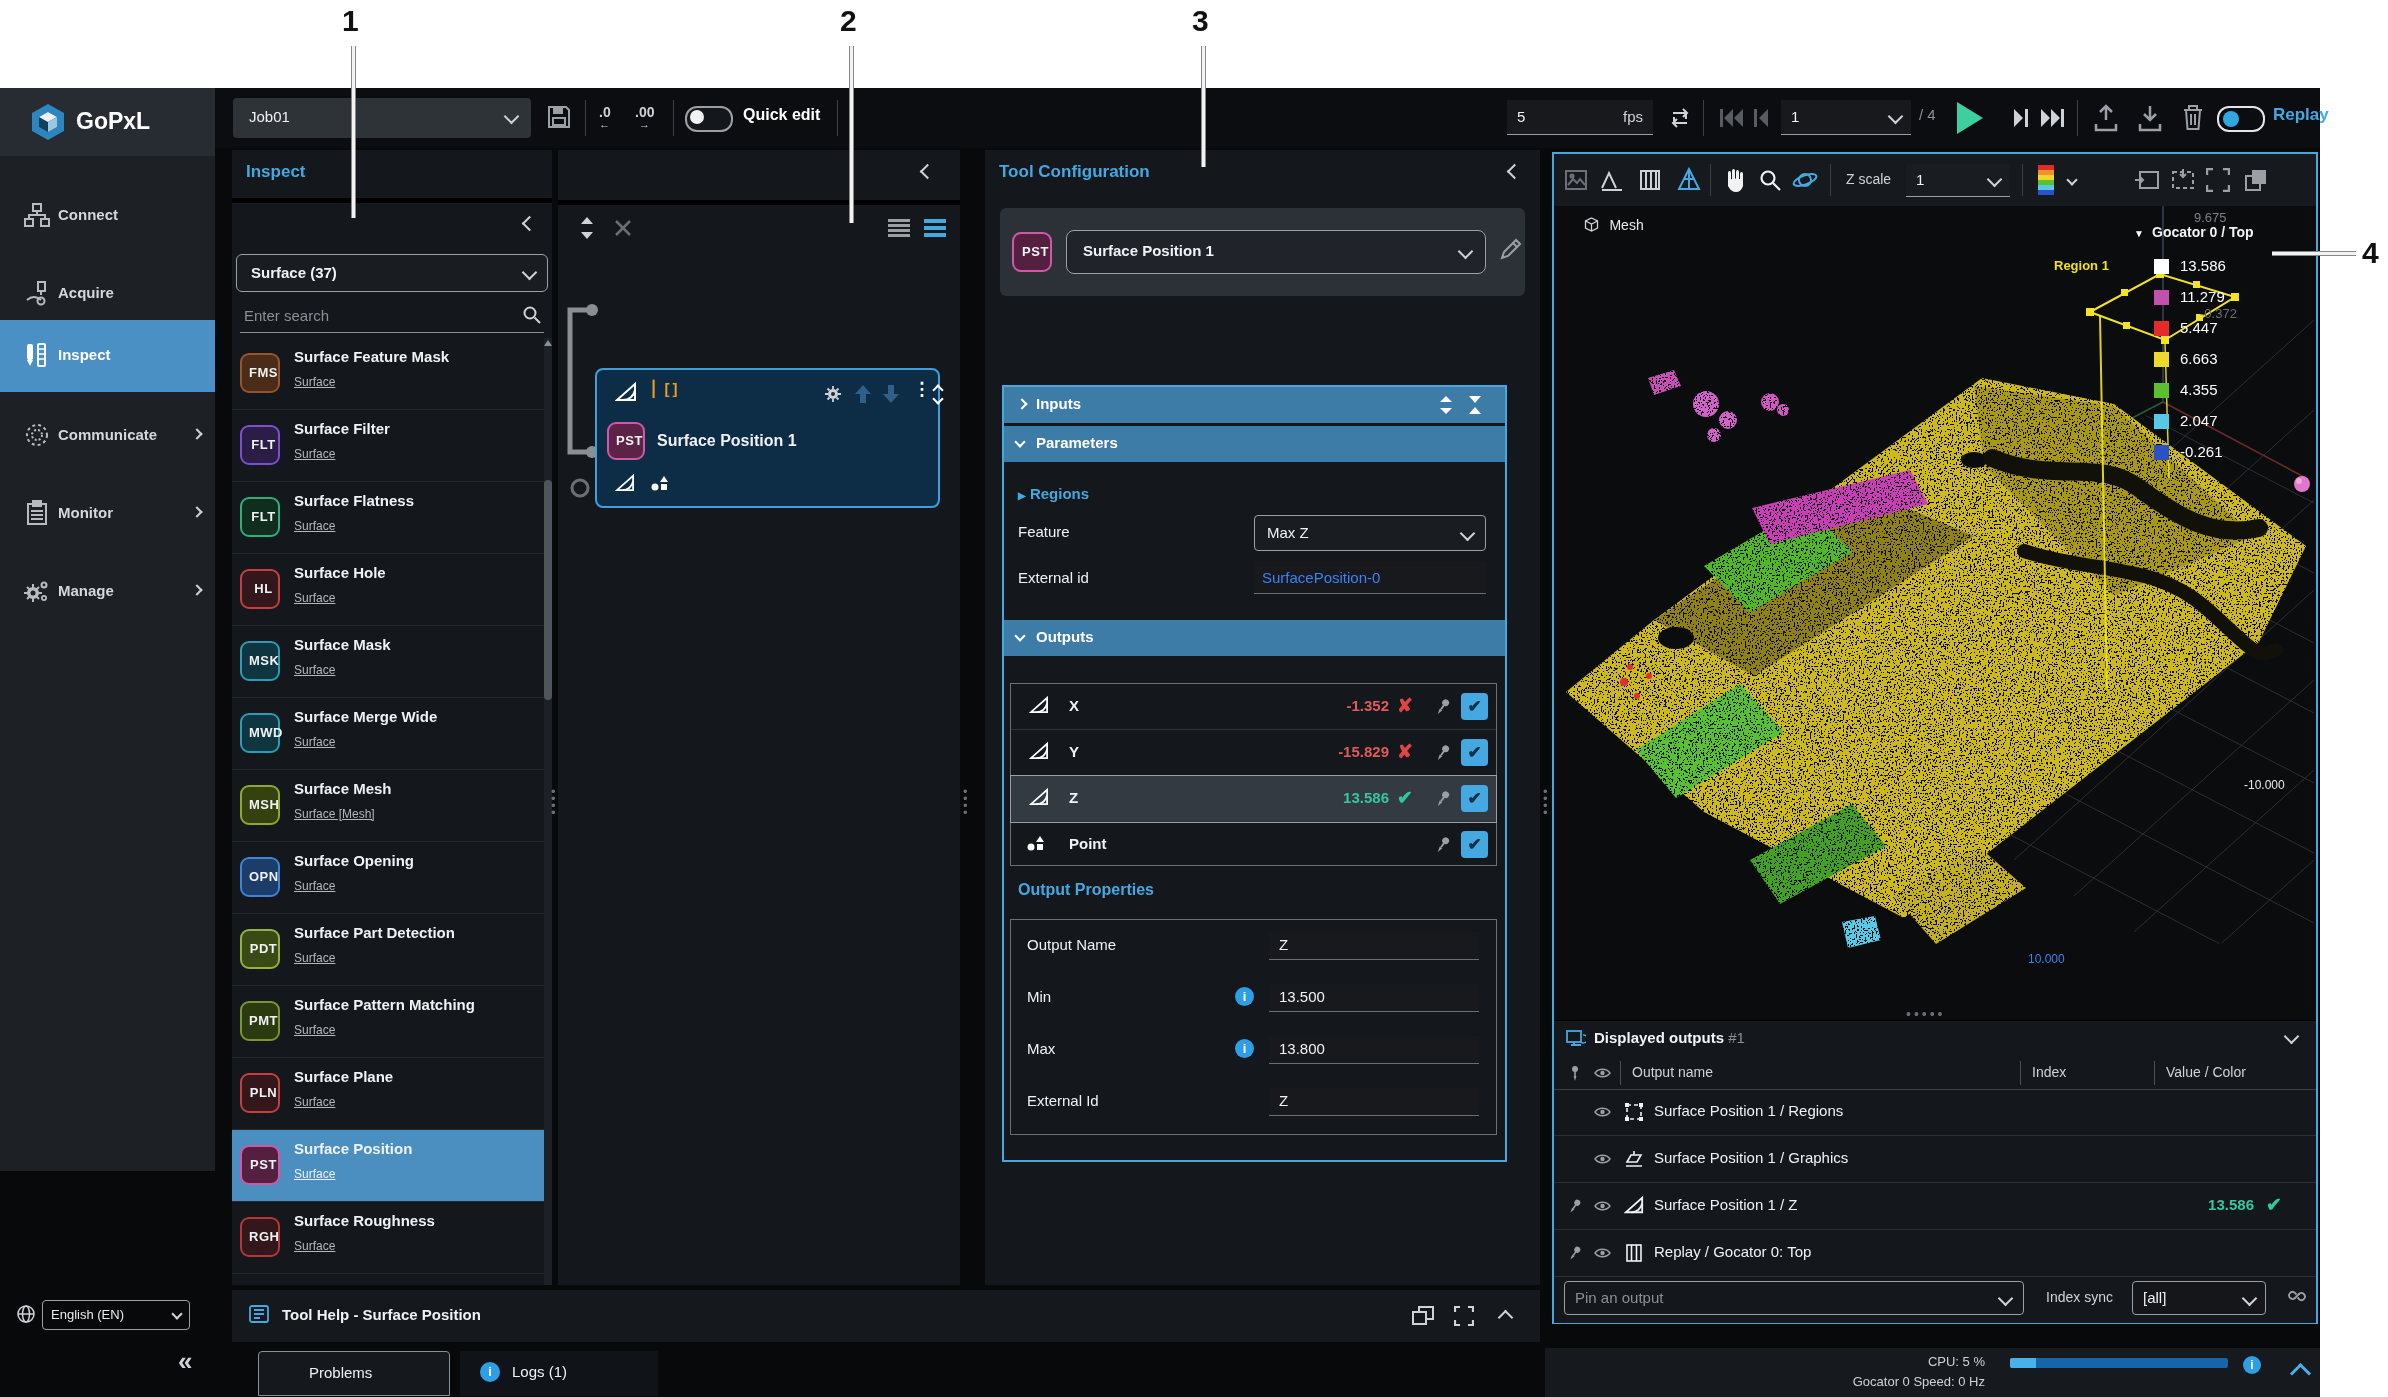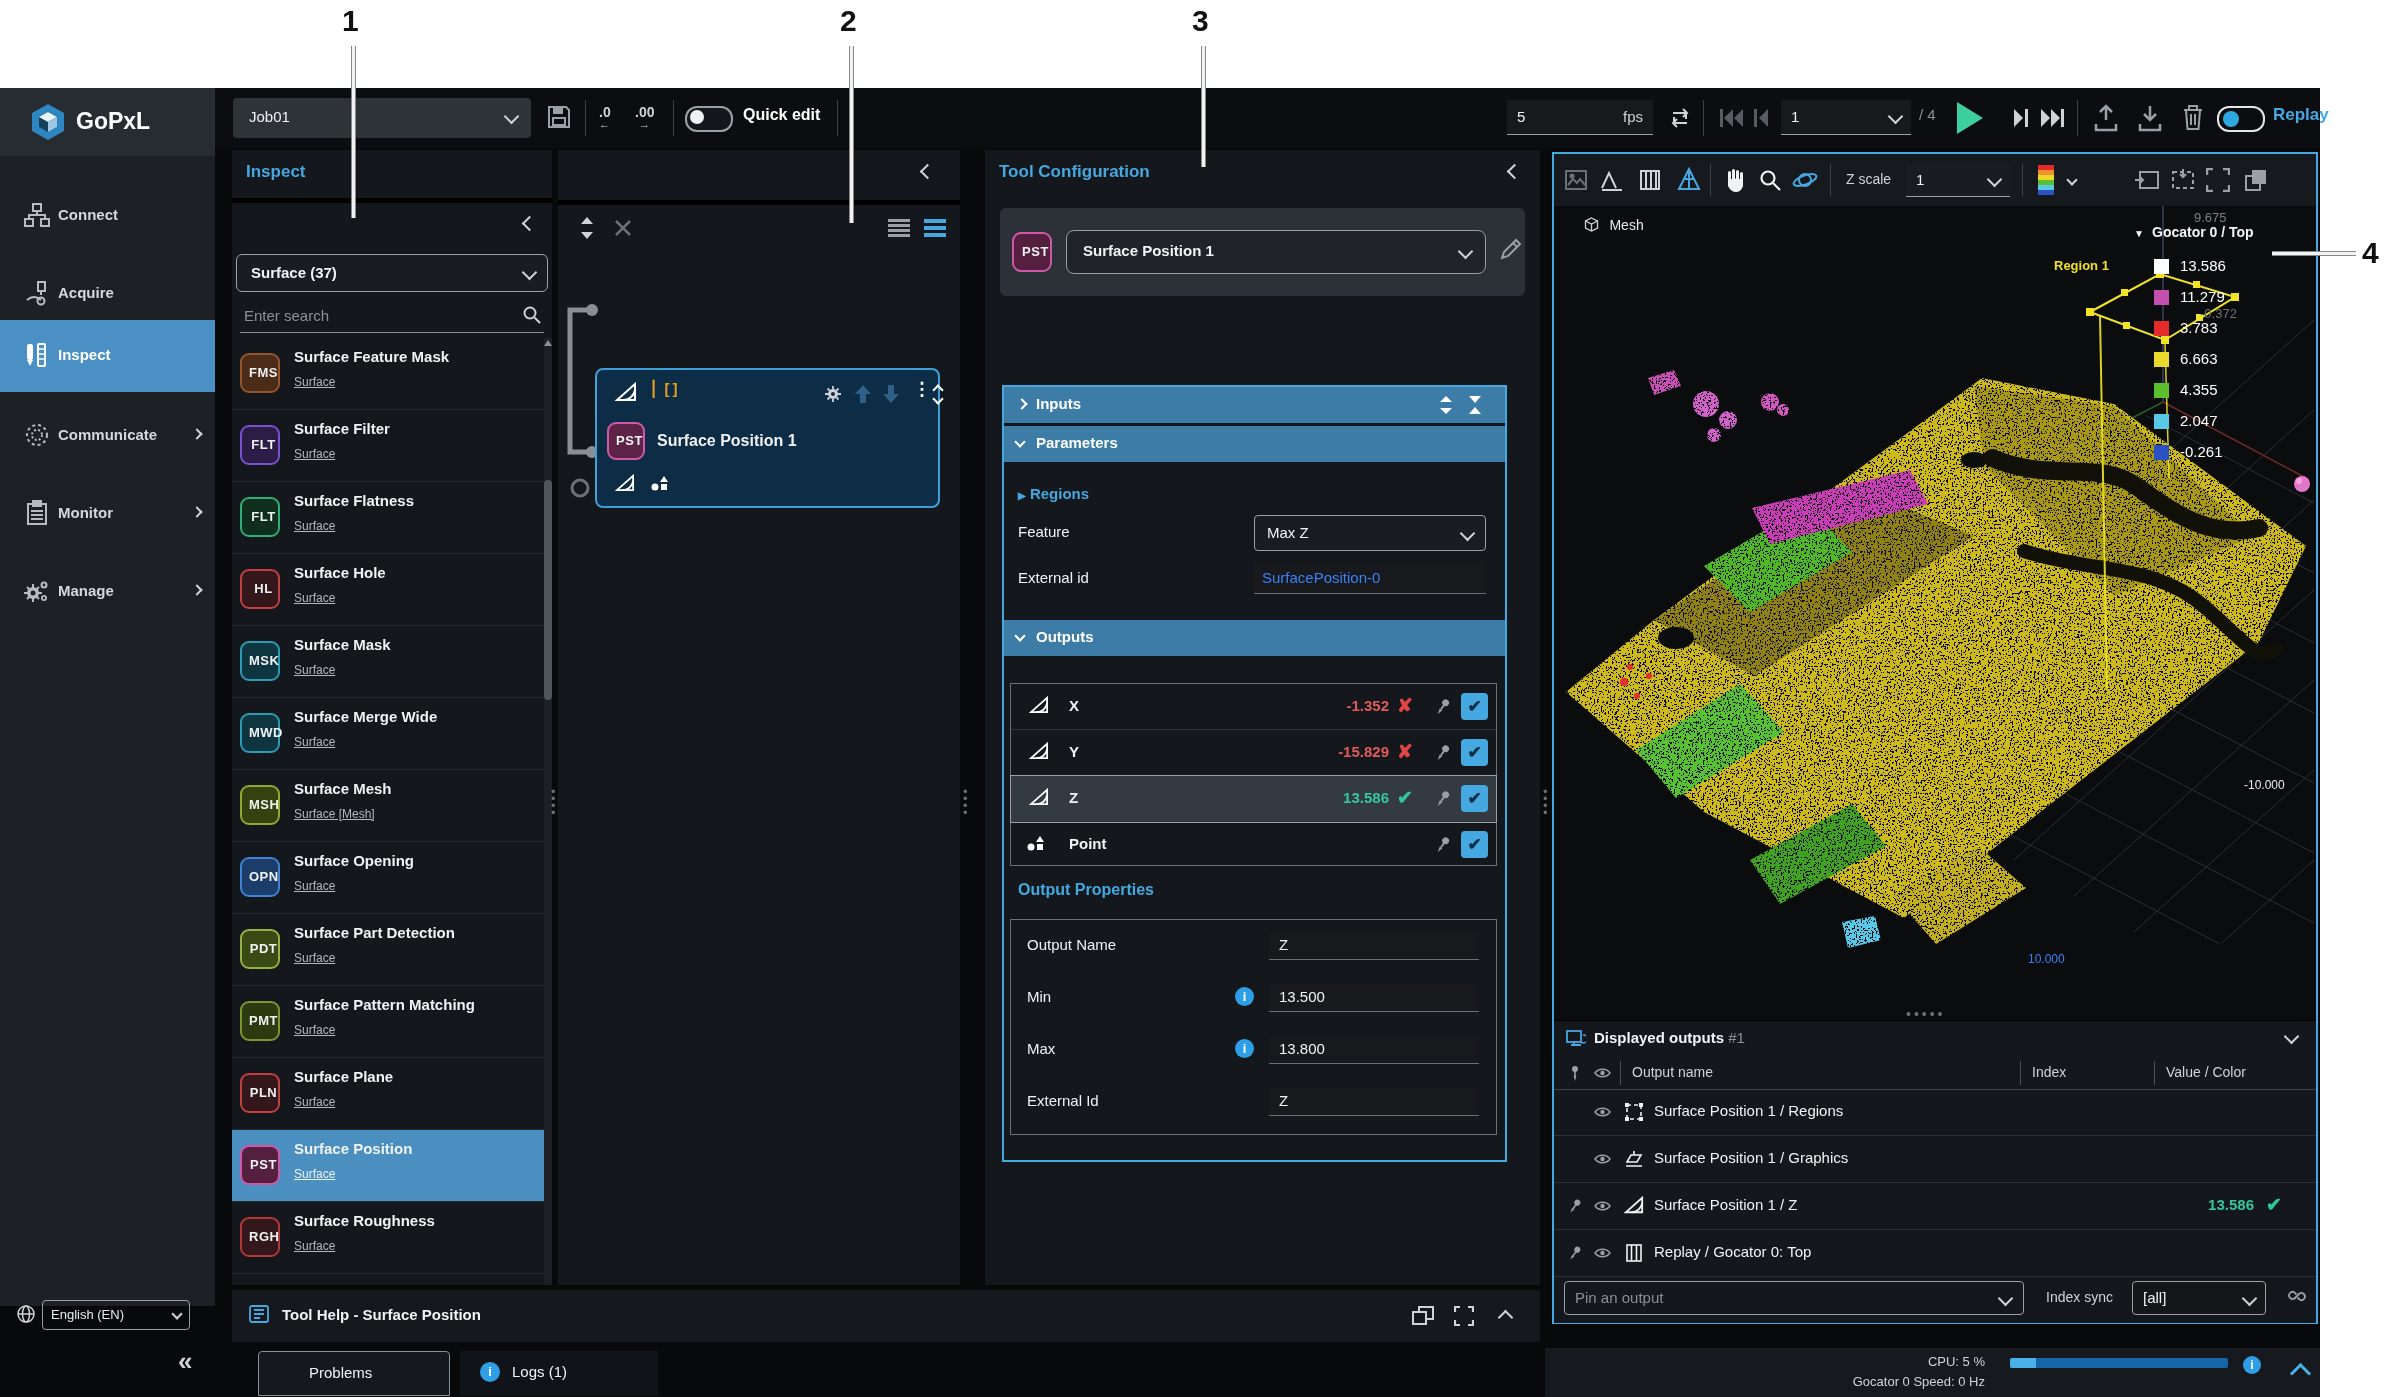--- a/index.html
+++ b/index.html
@@ -16,21 +16,21 @@
   .chev.down{transform:rotate(-45deg);}
   .chev.up{transform:rotate(135deg);}
   .chev.right{transform:rotate(225deg);}
   .chev.sm{width:6px;height:6px;border-width:2px;}
   
   .callout-num{position:absolute;font-size:30px;font-weight:bold;color:#111;z-index:60;}
   .callout-line-v{position:absolute;width:3px;background:#f2f2f2;border-left:1px solid #888;border-right:1px solid #888;z-index:60;}
   .callout-line-h{position:absolute;height:3px;background:#f2f2f2;border-top:1px solid #888;border-bottom:1px solid #888;z-index:60;}
   #app{position:absolute;left:0;top:88px;width:2320px;height:1309px;background:#08090b;}
   
-  #sidebar{position:absolute;left:0;top:0;width:215px;height:1218px;background:#1d2126;}
+  #sidebar{position:absolute;left:0;top:0;width:215px;height:1083px;background:#1d2126;}
   #logo{position:absolute;left:0;top:0;width:215px;height:68px;background:#272c32;}
   .side-item{position:absolute;left:0;width:215px;height:62px;color:#d4d8dc;}
   .side-item .lbl{position:absolute;left:58px;top:20px;font-size:15px;font-weight:bold;}
   .side-item.sel{background:#4a90c4;color:#fff;height:72px;}
   .side-item .arrow{position:absolute;right:14px;top:24px;}
   .side-icon{position:absolute;left:24px;top:16px;width:26px;height:26px;}
   
   #topbar{position:absolute;left:215px;top:0;width:2105px;height:60px;background:#0b0d10;}
   .vsep{position:absolute;top:12px;width:1px;height:36px;background:#3a4046;}
   .selbox{background:#2e3338;border-radius:4px;color:#f0f2f4;font-size:15px;}
@@ -837,21 +837,21 @@
             <div class="leg-row">
     <span class="leg-sw" style="background: rgb(255, 255, 255);"></span>
     <span class="leg-val">13.586</span>
   </div>
             <div class="leg-row">
     <span class="leg-sw" style="background: rgb(195, 79, 174);"></span>
     <span class="leg-val">11.279</span>
   </div>
             <div class="leg-row">
     <span class="leg-sw" style="background: rgb(228, 42, 42);"></span>
-    <span class="leg-val">3.783</span>
+    <span class="leg-val">5.447</span>
   </div>
             <div class="leg-row">
     <span class="leg-sw" style="background: rgb(236, 217, 44);"></span>
     <span class="leg-val">6.663</span>
   </div>
             <div class="leg-row">
     <span class="leg-sw" style="background: rgb(91, 191, 46);"></span>
     <span class="leg-val">4.355</span>
   </div>
             <div class="leg-row">

